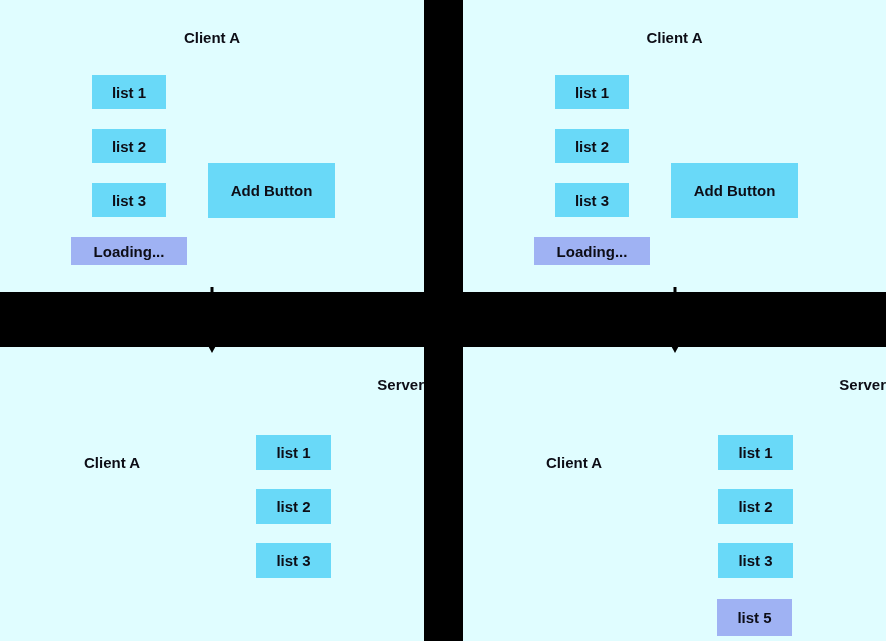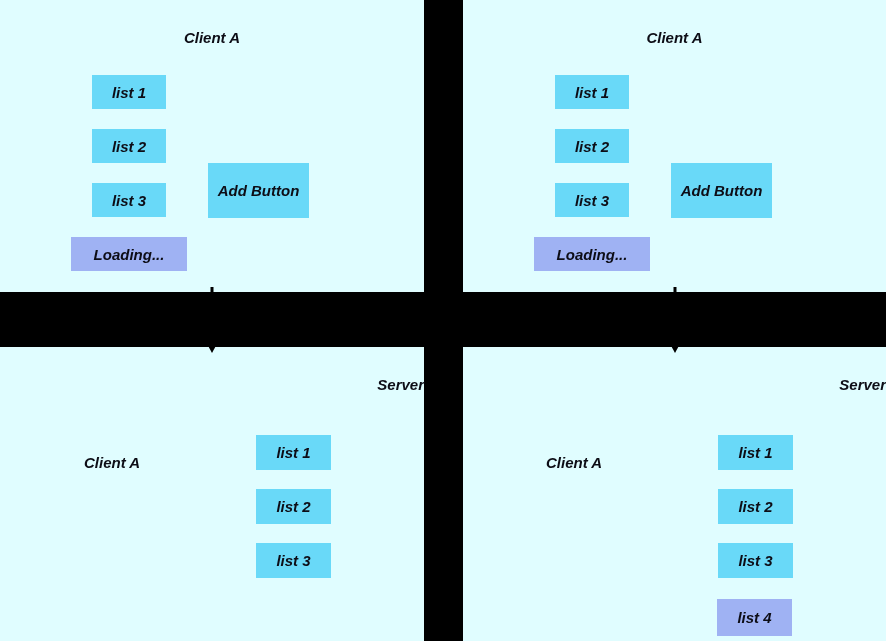--- a/index.html
+++ b/index.html
@@ -13,21 +13,20 @@
   html, body {
     width: 886px; height: 641px;
     background: var(--background);
     font-family: "Liberation Sans", "DejaVu Sans", sans-serif;
     overflow: hidden;
   }
   .stage { position: relative; width: 886px; height: 641px; background: var(--background); }
   .panel {
     position: absolute;
     background: var(--panel-bg);
-    font-style: italic;
   }
   .panel-top-left     { left: 0;     top: 0;     width: 424px; height: 292px; }
   .panel-top-right    { left: 463px; top: 0;     width: 423px; height: 292px; }
   .panel-bottom-left  { left: 0;     top: 347px; width: 424px; height: 294px; }
   .panel-bottom-right { left: 463px; top: 347px; width: 423px; height: 294px; }
 
   .panel-title {
     position: absolute;
     left: 0; right: 0;
     text-align: center;
@@ -49,22 +48,22 @@
     text-align: right;
   }
   .cyan  { background: var(--box-cyan); }
   .peri  { background: var(--box-periwinkle); }
 
   
   .t-list   { left: 92px;  width: 74px;  height: 34px; }
   .t-list-1 { top: 75px; }
   .t-list-2 { top: 129px; }
   .t-list-3 { top: 183px; }
-  .t-loading{ left: 71px;  top: 237px; width: 116px; height: 34px; }
-  .t-add    { left: 208px; top: 163px; width: 101px; height: 55px; }
+  .t-loading{ left: 71px;  top: 237px; width: 116px; height: 28px; }
+  .t-add    { left: 208px; top: 163px; width: 127px; height: 55px; }
 
   
   .client-label {
     position: absolute;
     left: 84px; top: 454px;
     font-size: 15px;
     font-weight: bold;
     color: var(--text);
   }
   .b-list   { left: 256px; width: 75px; height: 35px; }
@@ -108,21 +107,21 @@
     <div class="box cyan b-list" style="top:142px;">list 2</div>
     <div class="box cyan b-list" style="top:196px;">list 3</div>
   </div>
 
   <div class="panel panel-bottom-right">
     <div class="panel-title server">Server</div>
     <div class="client-label" style="left:83px;top:107px;">Client A</div>
     <div class="box cyan b-list" style="left:255px;top:88px;">list 1</div>
     <div class="box cyan b-list" style="left:255px;top:142px;">list 2</div>
     <div class="box cyan b-list" style="left:255px;top:196px;">list 3</div>
-    <div class="box peri b-list" style="left:254px;top:252px;height:37px;">list 4</div>
+    <div class="box peri b-list" style="left:254px;top:252px;height:37px;">list 5</div>
   </div>
 
   <svg class="arrow arrow-left" viewBox="0 0 16 66">
     <line x1="8" y1="0" x2="8" y2="57" stroke="#000000" stroke-width="3"></line>
     <polygon points="2,55 14,55 8,66" fill="#000000"></polygon>
   </svg>
   <svg class="arrow arrow-right" viewBox="0 0 16 66">
     <line x1="8" y1="0" x2="8" y2="57" stroke="#000000" stroke-width="3"></line>
     <polygon points="2,55 14,55 8,66" fill="#000000"></polygon>
   </svg>

